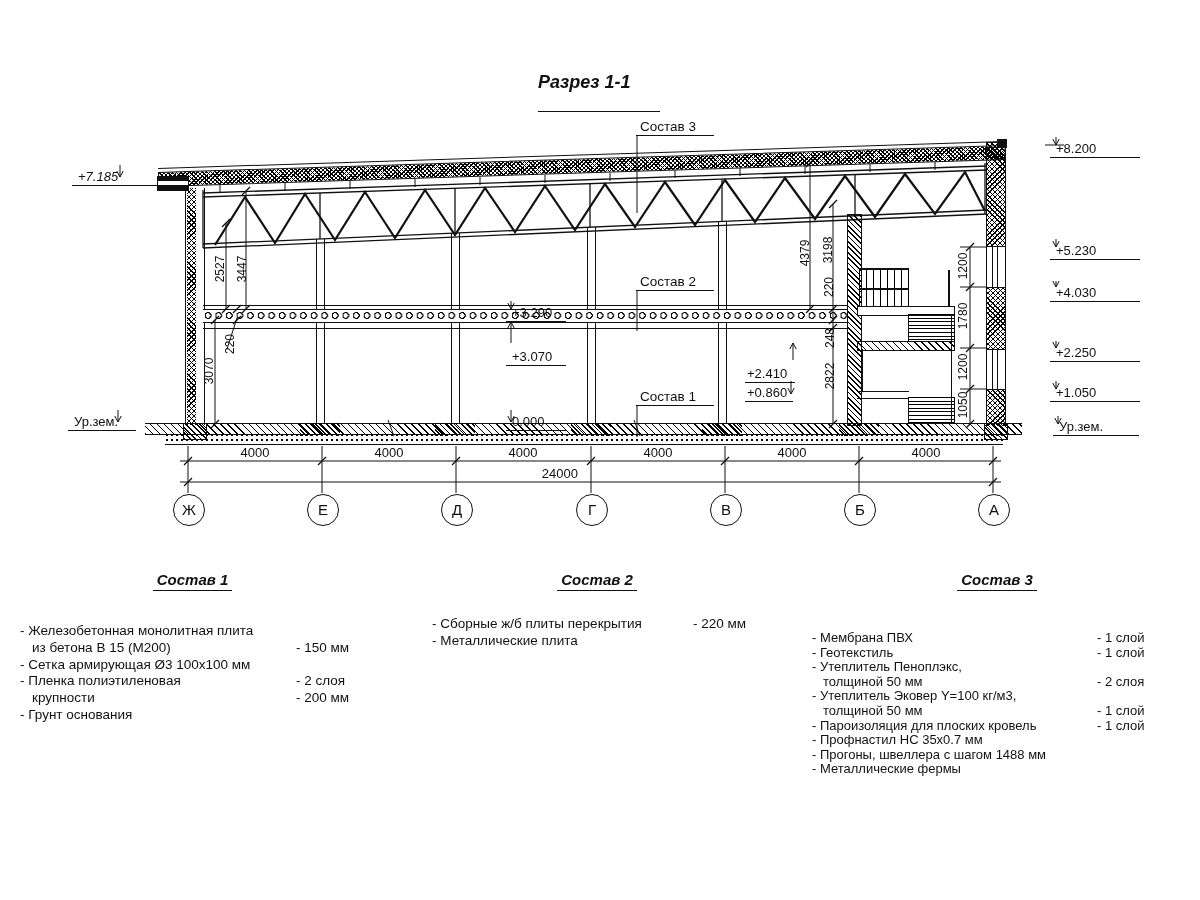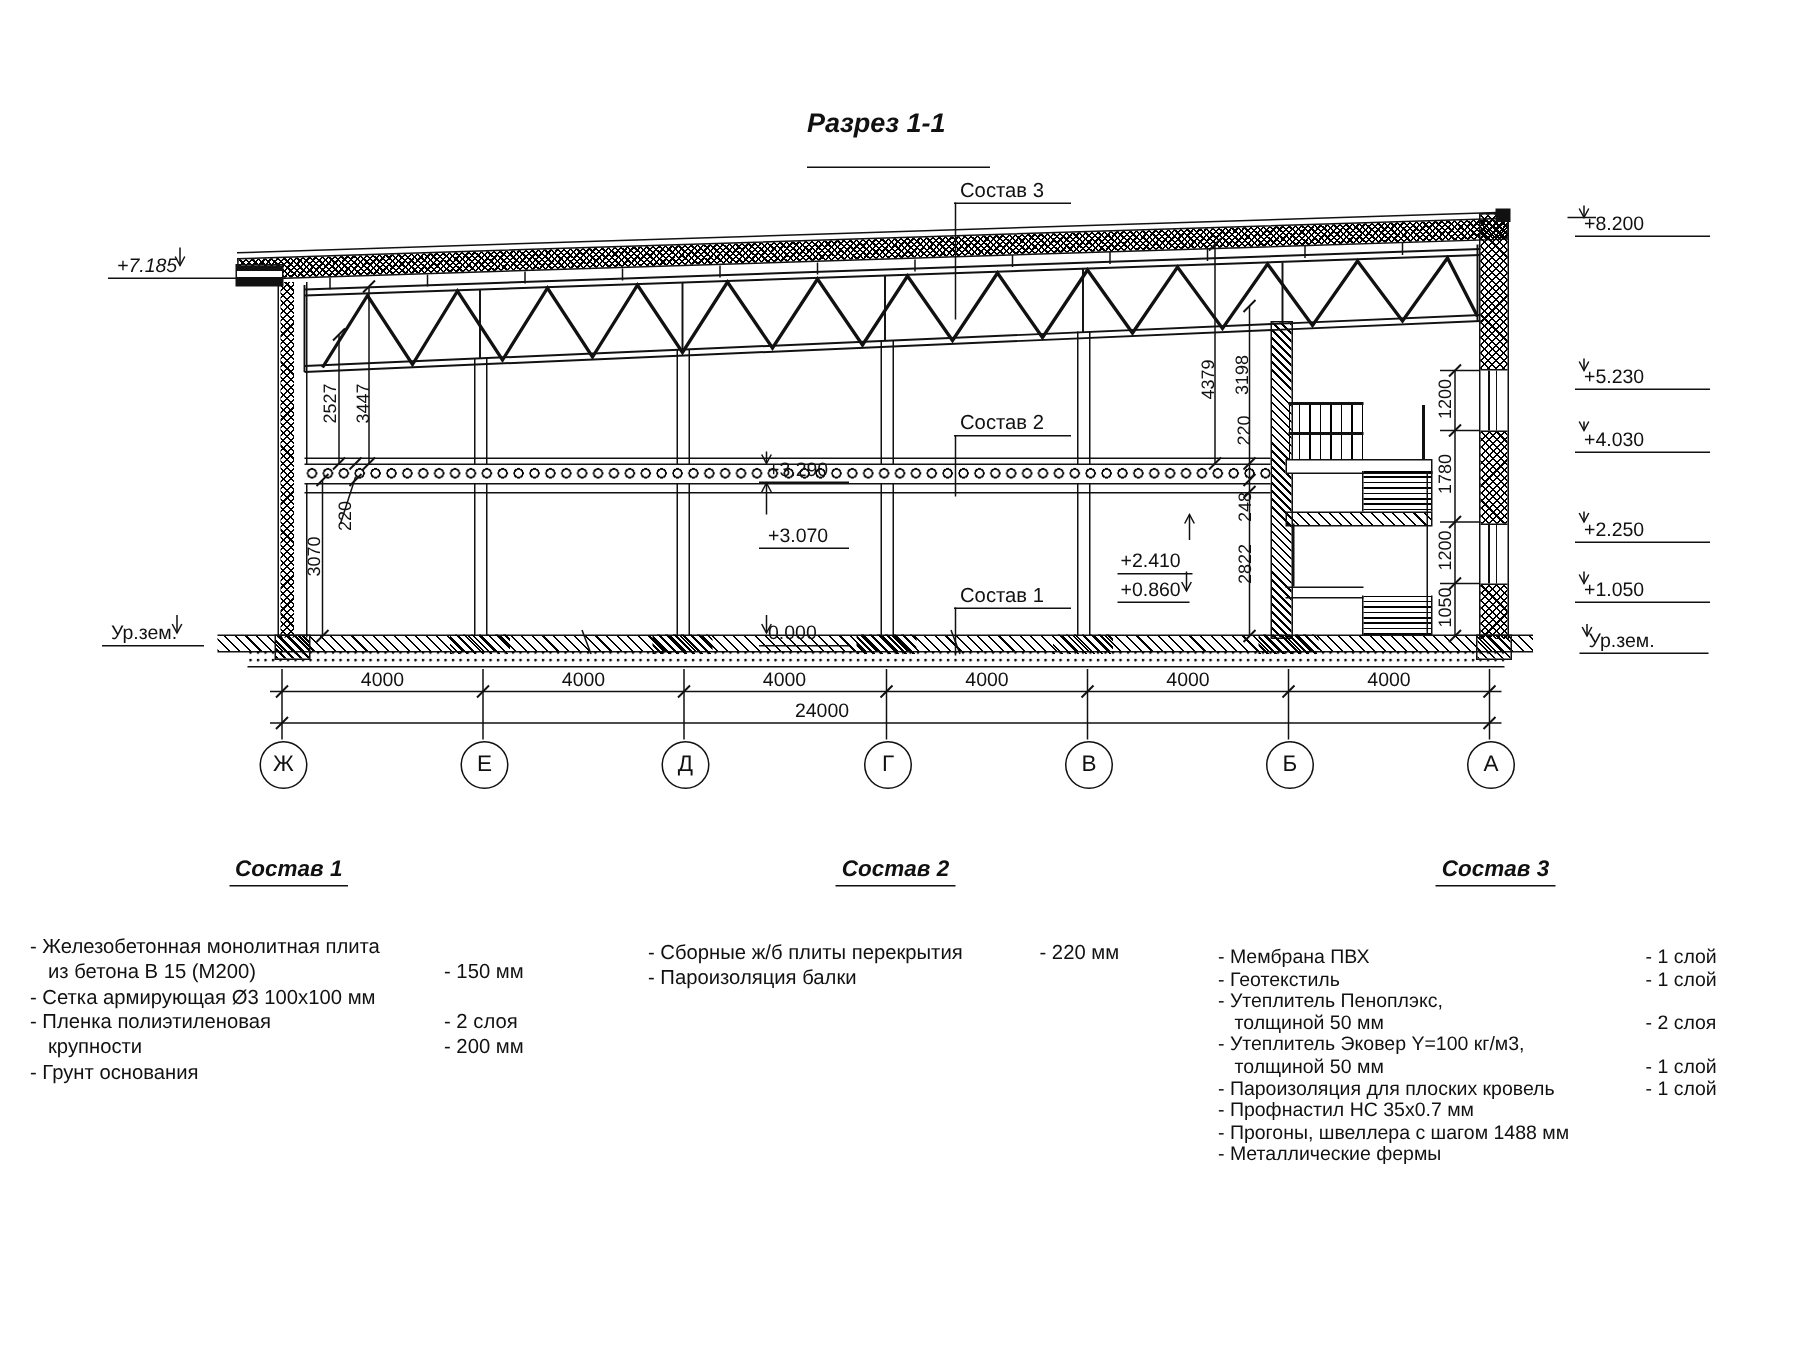--- a/index.html
+++ b/index.html
@@ -264,21 +264,21 @@
   <div class="vdim" style="left:928px;top:309px;">1780</div>
   <div class="vdim" style="left:928px;top:360px;">1200</div>
   <div class="vdim" style="left:928px;top:398px;">1050</div>
 
   <div class="hdim" style="left:225px;top:445px;">4000</div>
   <div class="hdim" style="left:359px;top:445px;">4000</div>
   <div class="hdim" style="left:493px;top:445px;">4000</div>
   <div class="hdim" style="left:628px;top:445px;">4000</div>
   <div class="hdim" style="left:762px;top:445px;">4000</div>
   <div class="hdim" style="left:896px;top:445px;">4000</div>
-  <div class="hdim" style="left:518px;top:466px;">24000</div>
+  <div class="hdim" style="left:518px;top:466px;text-align:right;">24000</div>
 
   <div class="bubble" style="left:173px;top:494px;">Ж</div>
   <div class="bubble" style="left:307px;top:494px;">Е</div>
   <div class="bubble" style="left:441px;top:494px;">Д</div>
   <div class="bubble" style="left:576px;top:494px;">Г</div>
   <div class="bubble" style="left:710px;top:494px;">В</div>
   <div class="bubble" style="left:844px;top:494px;">Б</div>
   <div class="bubble" style="left:978px;top:494px;">А</div>
 
   <div class="legend" style="left:20px;top:571px;width:345px;">
@@ -288,23 +288,23 @@
       <div class="row"><span class="indent" style="padding-left:12px;">из бетона В 15 (М200)</span><span class="val" style="left:276px;">- 150 мм</span></div>
       <div class="row"><span>- Сетка армирующая Ø3 100х100 мм</span></div>
       <div class="row"><span>- Пленка полиэтиленовая</span><span class="val" style="left:276px;">-  2 слоя</span></div>
       <div class="row"><span class="indent" style="padding-left:12px;">крупности</span><span class="val" style="left:276px;">- 200 мм</span></div>
       <div class="row"><span>- Грунт основания</span></div>
     </div>
   </div>
 
   <div class="legend" style="left:432px;top:571px;width:330px;">
     <div class="ltitle"><span>Состав 2</span></div>
-    <div class="items" style="margin-top:36px;line-height:16.8px;">
+    <div class="items" style="margin-top:25px;line-height:16.8px;">
       <div class="row"><span>- Сборные ж/б плиты перекрытия</span><span class="val" style="left:261px;">- 220 мм</span></div>
-      <div class="row"><span>- Пароизоляция балки</span></div>
+      <div class="row"><span>- Металлические плита</span></div>
     </div>
   </div>
 
   <div class="legend" style="left:812px;top:571px;width:370px;font-size:13px;">
     <div class="ltitle"><span>Состав 3</span></div>
     <div class="items" style="margin-top:40px;line-height:14.6px;">
       <div class="row"><span>- Мембрана ПВХ</span><span class="val" style="left:285px;">- 1 слой</span></div>
       <div class="row"><span>- Геотекстиль</span><span class="val" style="left:285px;">- 1 слой</span></div>
       <div class="row"><span>- Утеплитель Пеноплэкс,</span></div>
       <div class="row"><span class="indent" style="padding-left:11px;">толщиной 50 мм</span><span class="val" style="left:285px;">- 2 слоя</span></div>

